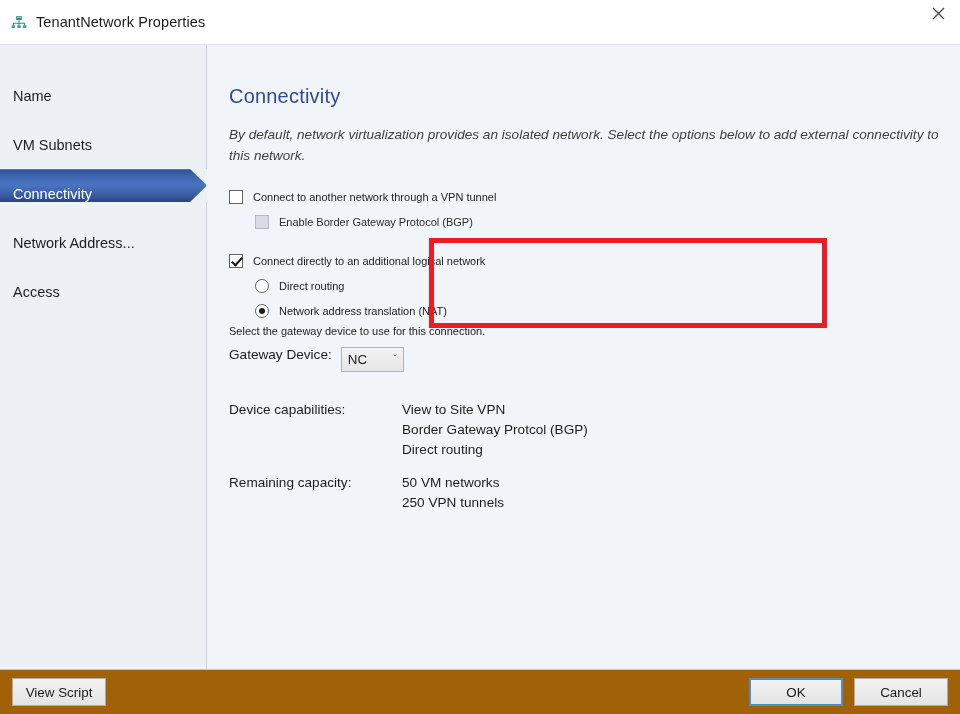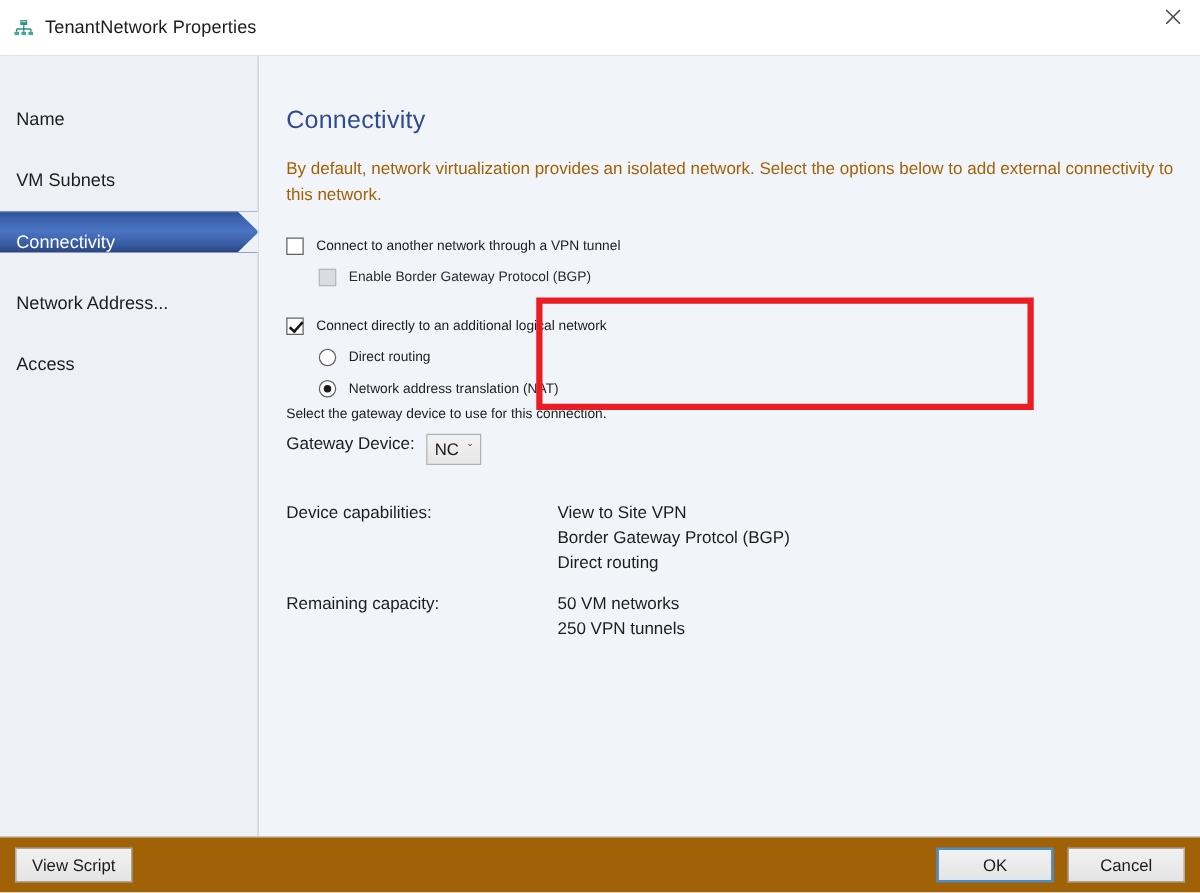--- a/index.html
+++ b/index.html
@@ -131,24 +131,25 @@
   }
   .pane-title {
     font-size: 20px;
     color: #2f4c8f;
     margin: 0 0 17px 0;
     font-weight: normal;
     letter-spacing: 0.2px;
   }
   .pane-desc {
     font-size: 13.6px;
-    color: #a16207;
+    color: #404040;
     line-height: 1.52;
     max-width: 716px;
     margin: 0 0 20px 0;
+    font-style: italic;
   }
 
   
   .opt-row {
     display: flex;
     align-items: center;
     height: 22px;
     margin-bottom: 3px;
     font-size: 11px;
     color: #1d1d1d;
@@ -227,21 +228,21 @@
     margin: 0 0 10px 0;
   }
   .gw-row {
     display: flex;
     align-items: flex-start;
     font-size: 13.6px;
     color: #1d1d1d;
   }
   .gw-label { margin-right: 9px; }
   .dropdown {
-    width: 44px;
+    width: 63px;
     height: 25px;
     background: linear-gradient(to bottom, #f3f3f3 0%, #e6e6e6 100%);
     border: 1px solid #adb2ba;
     box-sizing: border-box;
     display: flex;
     align-items: center;
     padding: 0 6px;
     cursor: pointer;
     font-size: 13.4px;
     color: #1b1b1b;
@@ -249,21 +250,21 @@
   }
   .dropdown .chev { font-size: 10px; color: #3a3a3a; line-height: 1; }
 
   
   .cap-table {
     margin-top: 28px;
     font-size: 13.6px;
     color: #1d1d1d;
     line-height: 1.45;
   }
-  .cap-block { display: flex; margin-bottom: 14px; gap: 44px; }
+  .cap-block { display: flex; margin-bottom: 14px; }
   .cap-key { width: 173px; flex: 0 0 173px; }
   .cap-vals { display: flex; flex-direction: column; }
 
   
   .footer {
     height: 45px;
     min-height: 45px;
     background: #a16207;
     border-top: 1px solid #c4c8cf;
     display: flex;

